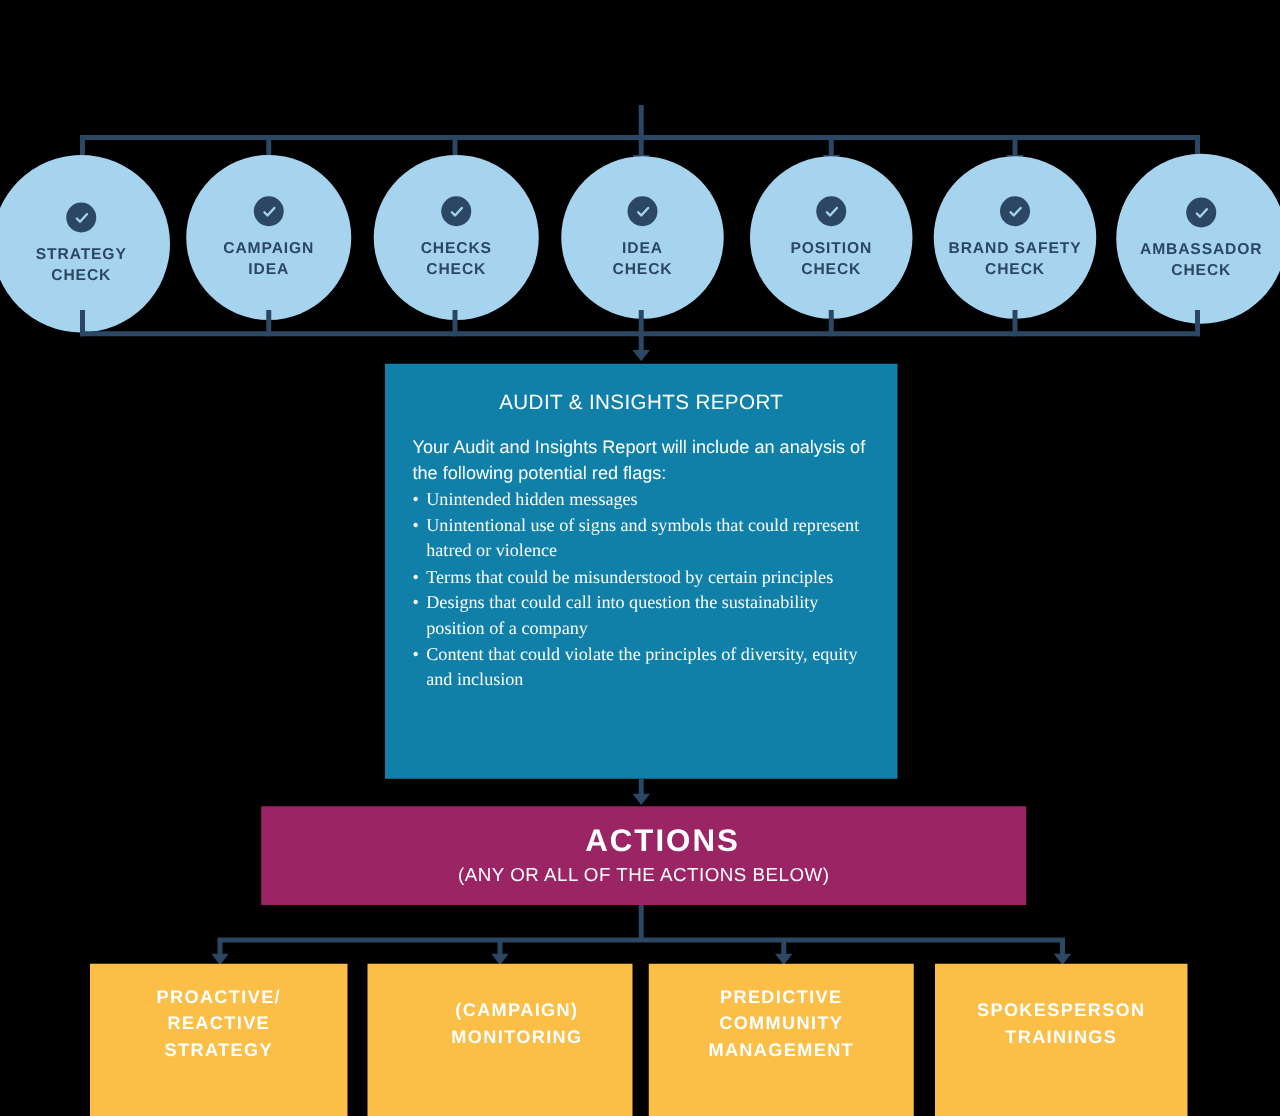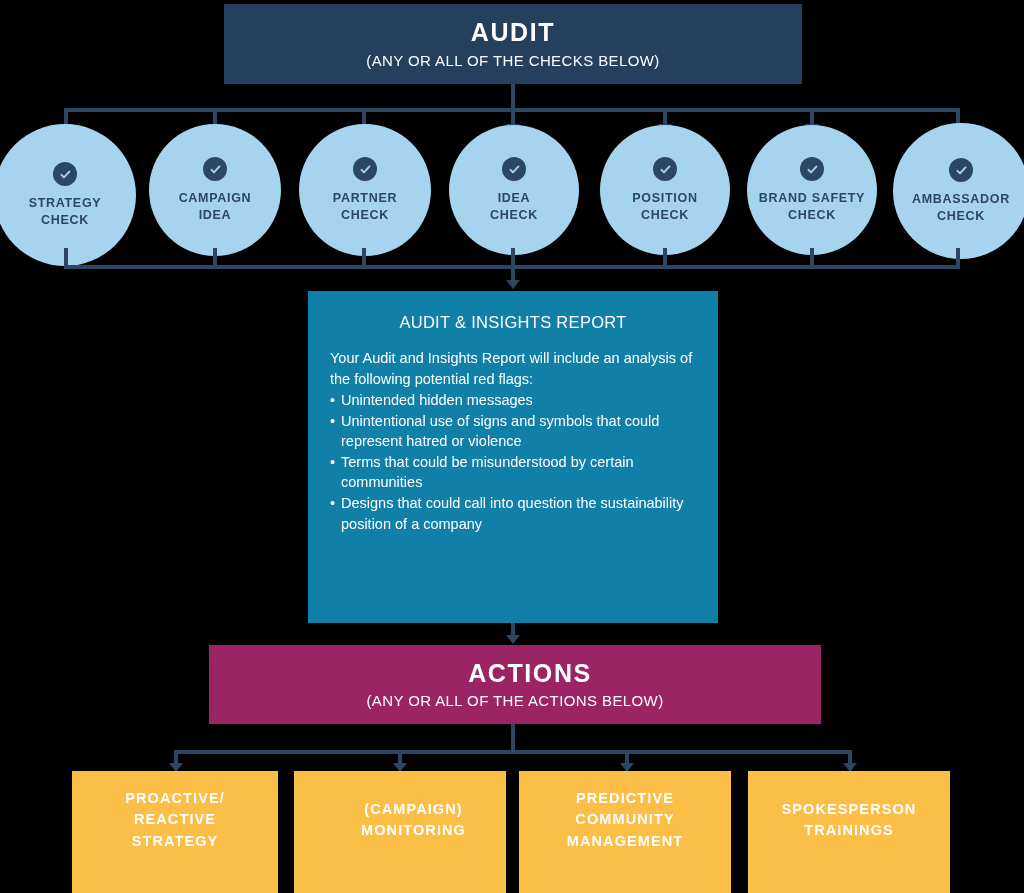--- a/index.html
+++ b/index.html
@@ -67,21 +67,21 @@
   #report-title {
     color: #ffffff; font-size: 16.5px; font-weight: normal;
     letter-spacing: 0.3px; text-align: center; margin-bottom: 16px;
   }
   #report-intro {
     color: #ffffff; font-size: 14.5px; line-height: 1.42;
   }
   #report-list { list-style: none; margin-top: 1px; }
   #report-list li {
     color: #ffffff; font-size: 14.5px; line-height: 1.42;
-    padding-left: 11px; position: relative;
+    padding-left: 11px; position: relative; font-family: Liberation Serif, serif;
   }
   #report-list li:before {
     content: "\2022"; position: absolute; left: 0; top: 0;
   }
 
   
   #actions-box {
     position: absolute; left: 209px; top: 645px;
     width: 612px; height: 79px;
     background: #9B2465;
@@ -107,24 +107,20 @@
     color: #ffffff; font-size: 14.5px; font-weight: bold;
     letter-spacing: 1.1px; text-align: center; line-height: 1.45;
     white-space: pre-line; margin-bottom: 24px;
   }
 </style>
 </head>
 <body>
 
 <div id="canvas">
 
-  <div id="audit-box">
-    <div class="t1">AUDIT</div>
-    <div class="t2">(ANY OR ALL OF THE CHECKS BELOW)</div>
-  </div>
 
   <div class="conn" style="left:511px; top:84px; width:4px; height:26px;"></div>
 
   <div class="conn" style="left:64px; top:108px; width:896px; height:4px;"></div>
 
   <div class="conn" style="left:64px;  top:110px; width:4px; height:16px;"></div>
   <div class="arrow" style="left:59px;  top:124px;"></div>
   <div class="conn" style="left:213px; top:110px; width:4px; height:16px;"></div>
   <div class="arrow" style="left:208px; top:124px;"></div>
   <div class="conn" style="left:362px; top:110px; width:4px; height:16px;"></div>
@@ -157,21 +153,21 @@
     <div class="clabel">CAMPAIGN
 IDEA</div>
   </div>
 
   <div class="circle" style="left:299px; top:124px; width:132px; height:132px;">
     <div class="badge">
       <svg width="13" height="13" viewBox="0 0 13 13">
           <path d="M2.5 6.8 L5 9.4 L10.5 3.4" stroke="#A6D4EF" stroke-width="1.9" fill="none" stroke-linecap="round" stroke-linejoin="round"></path>
         </svg>
     </div>
-    <div class="clabel">PARTNER
+    <div class="clabel">CHECKS
 CHECK</div>
   </div>
 
   <div class="circle" style="left:449px; top:125px; width:130px; height:130px;">
     <div class="badge">
       <svg width="13" height="13" viewBox="0 0 13 13">
           <path d="M2.5 6.8 L5 9.4 L10.5 3.4" stroke="#A6D4EF" stroke-width="1.9" fill="none" stroke-linecap="round" stroke-linejoin="round"></path>
         </svg>
     </div>
     <div class="clabel">IDEA
@@ -220,22 +216,23 @@
 
   <div class="conn" style="left:511px; top:267px; width:4px; height:15px;"></div>
   <div class="arrow" style="left:506px; top:280px;"></div>
 
   <div id="report-box">
     <div id="report-title">AUDIT &amp; INSIGHTS REPORT</div>
     <div id="report-intro">Your Audit and Insights Report will include an analysis of the following potential red flags:</div>
     <ul id="report-list">
       <li>Unintended hidden messages</li>
       <li>Unintentional use of signs and symbols that could represent hatred or violence</li>
-      <li>Terms that could be misunderstood by certain communities</li>
+      <li>Terms that could be misunderstood by certain principles</li>
       <li>Designs that could call into question the sustainability position of a company</li>
+      <li>Content that could violate the principles of diversity, equity and inclusion</li>
     </ul>
   </div>
 
   <div class="conn" style="left:511px; top:623px; width:4px; height:14px;"></div>
   <div class="arrow" style="left:506px; top:635px;"></div>
 
   <div id="actions-box">
     <div class="t1">ACTIONS</div>
     <div class="t2">(ANY OR ALL OF THE ACTIONS BELOW)</div>
   </div>

